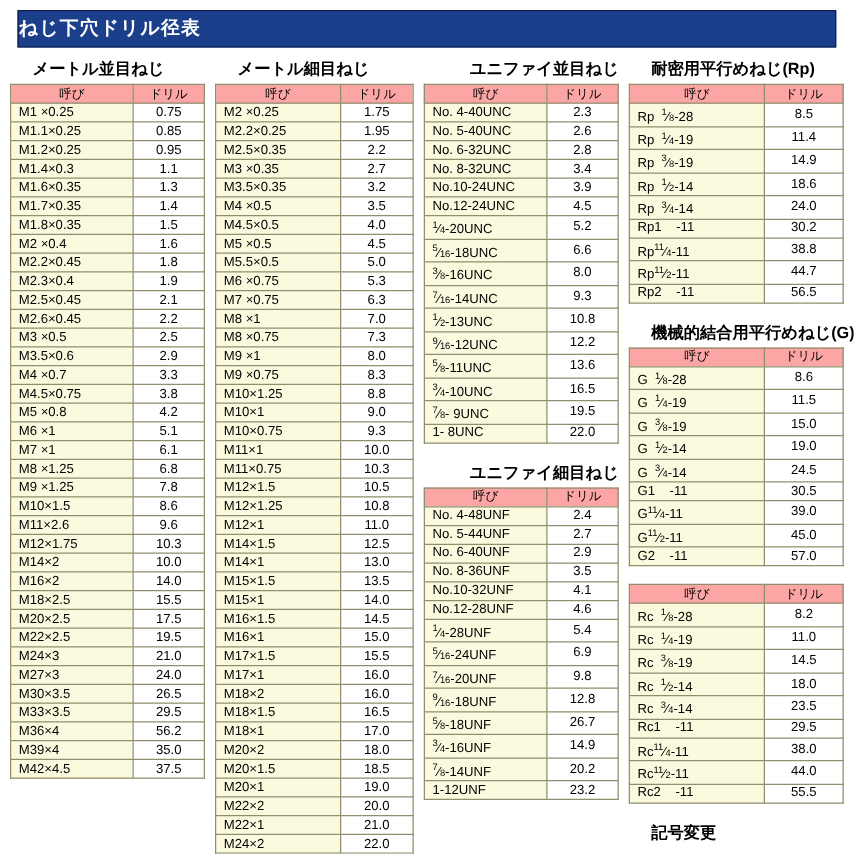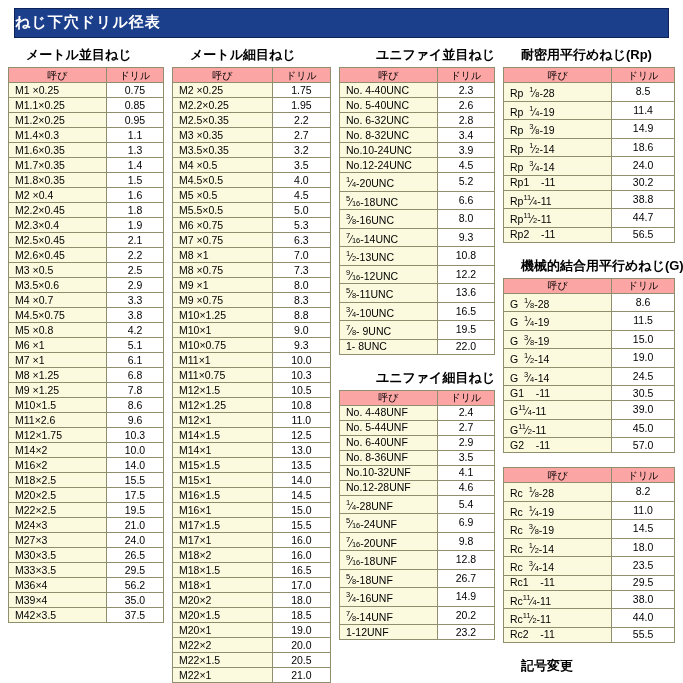--- a/index.html
+++ b/index.html
@@ -222,21 +222,21 @@
             </tr>
             <tr>
               <td class="name w-name">M36×4</td>
               <td class="val w-val">56.2</td>
             </tr>
             <tr>
               <td class="name w-name">M39×4</td>
               <td class="val w-val">35.0</td>
             </tr>
             <tr>
-              <td class="name w-name">M42×3.5</td>
+              <td class="name w-name">M42×4.5</td>
               <td class="val w-val">37.5</td>
             </tr>
           </tbody>
       </table>
     </div>
 
     <div class="col col2">
       <div class="sec-title">メートル細目ねじ</div>
       <table class="t">
         <thead>
@@ -390,24 +390,20 @@
               <td class="name w-name">M20×1.5</td>
               <td class="val w-val">18.5</td>
             </tr>
             <tr>
               <td class="name w-name">M20×1</td>
               <td class="val w-val">19.0</td>
             </tr>
             <tr>
               <td class="name w-name">M22×2</td>
               <td class="val w-val">20.0</td>
-            </tr>
-            <tr>
-              <td class="name w-name">M22×1.5</td>
-              <td class="val w-val">20.5</td>
             </tr>
             <tr>
               <td class="name w-name">M22×1</td>
               <td class="val w-val">21.0</td>
             </tr>
             <tr>
               <td class="name w-name">M24×2</td>
               <td class="val w-val">22.0</td>
             </tr>
           </tbody>

